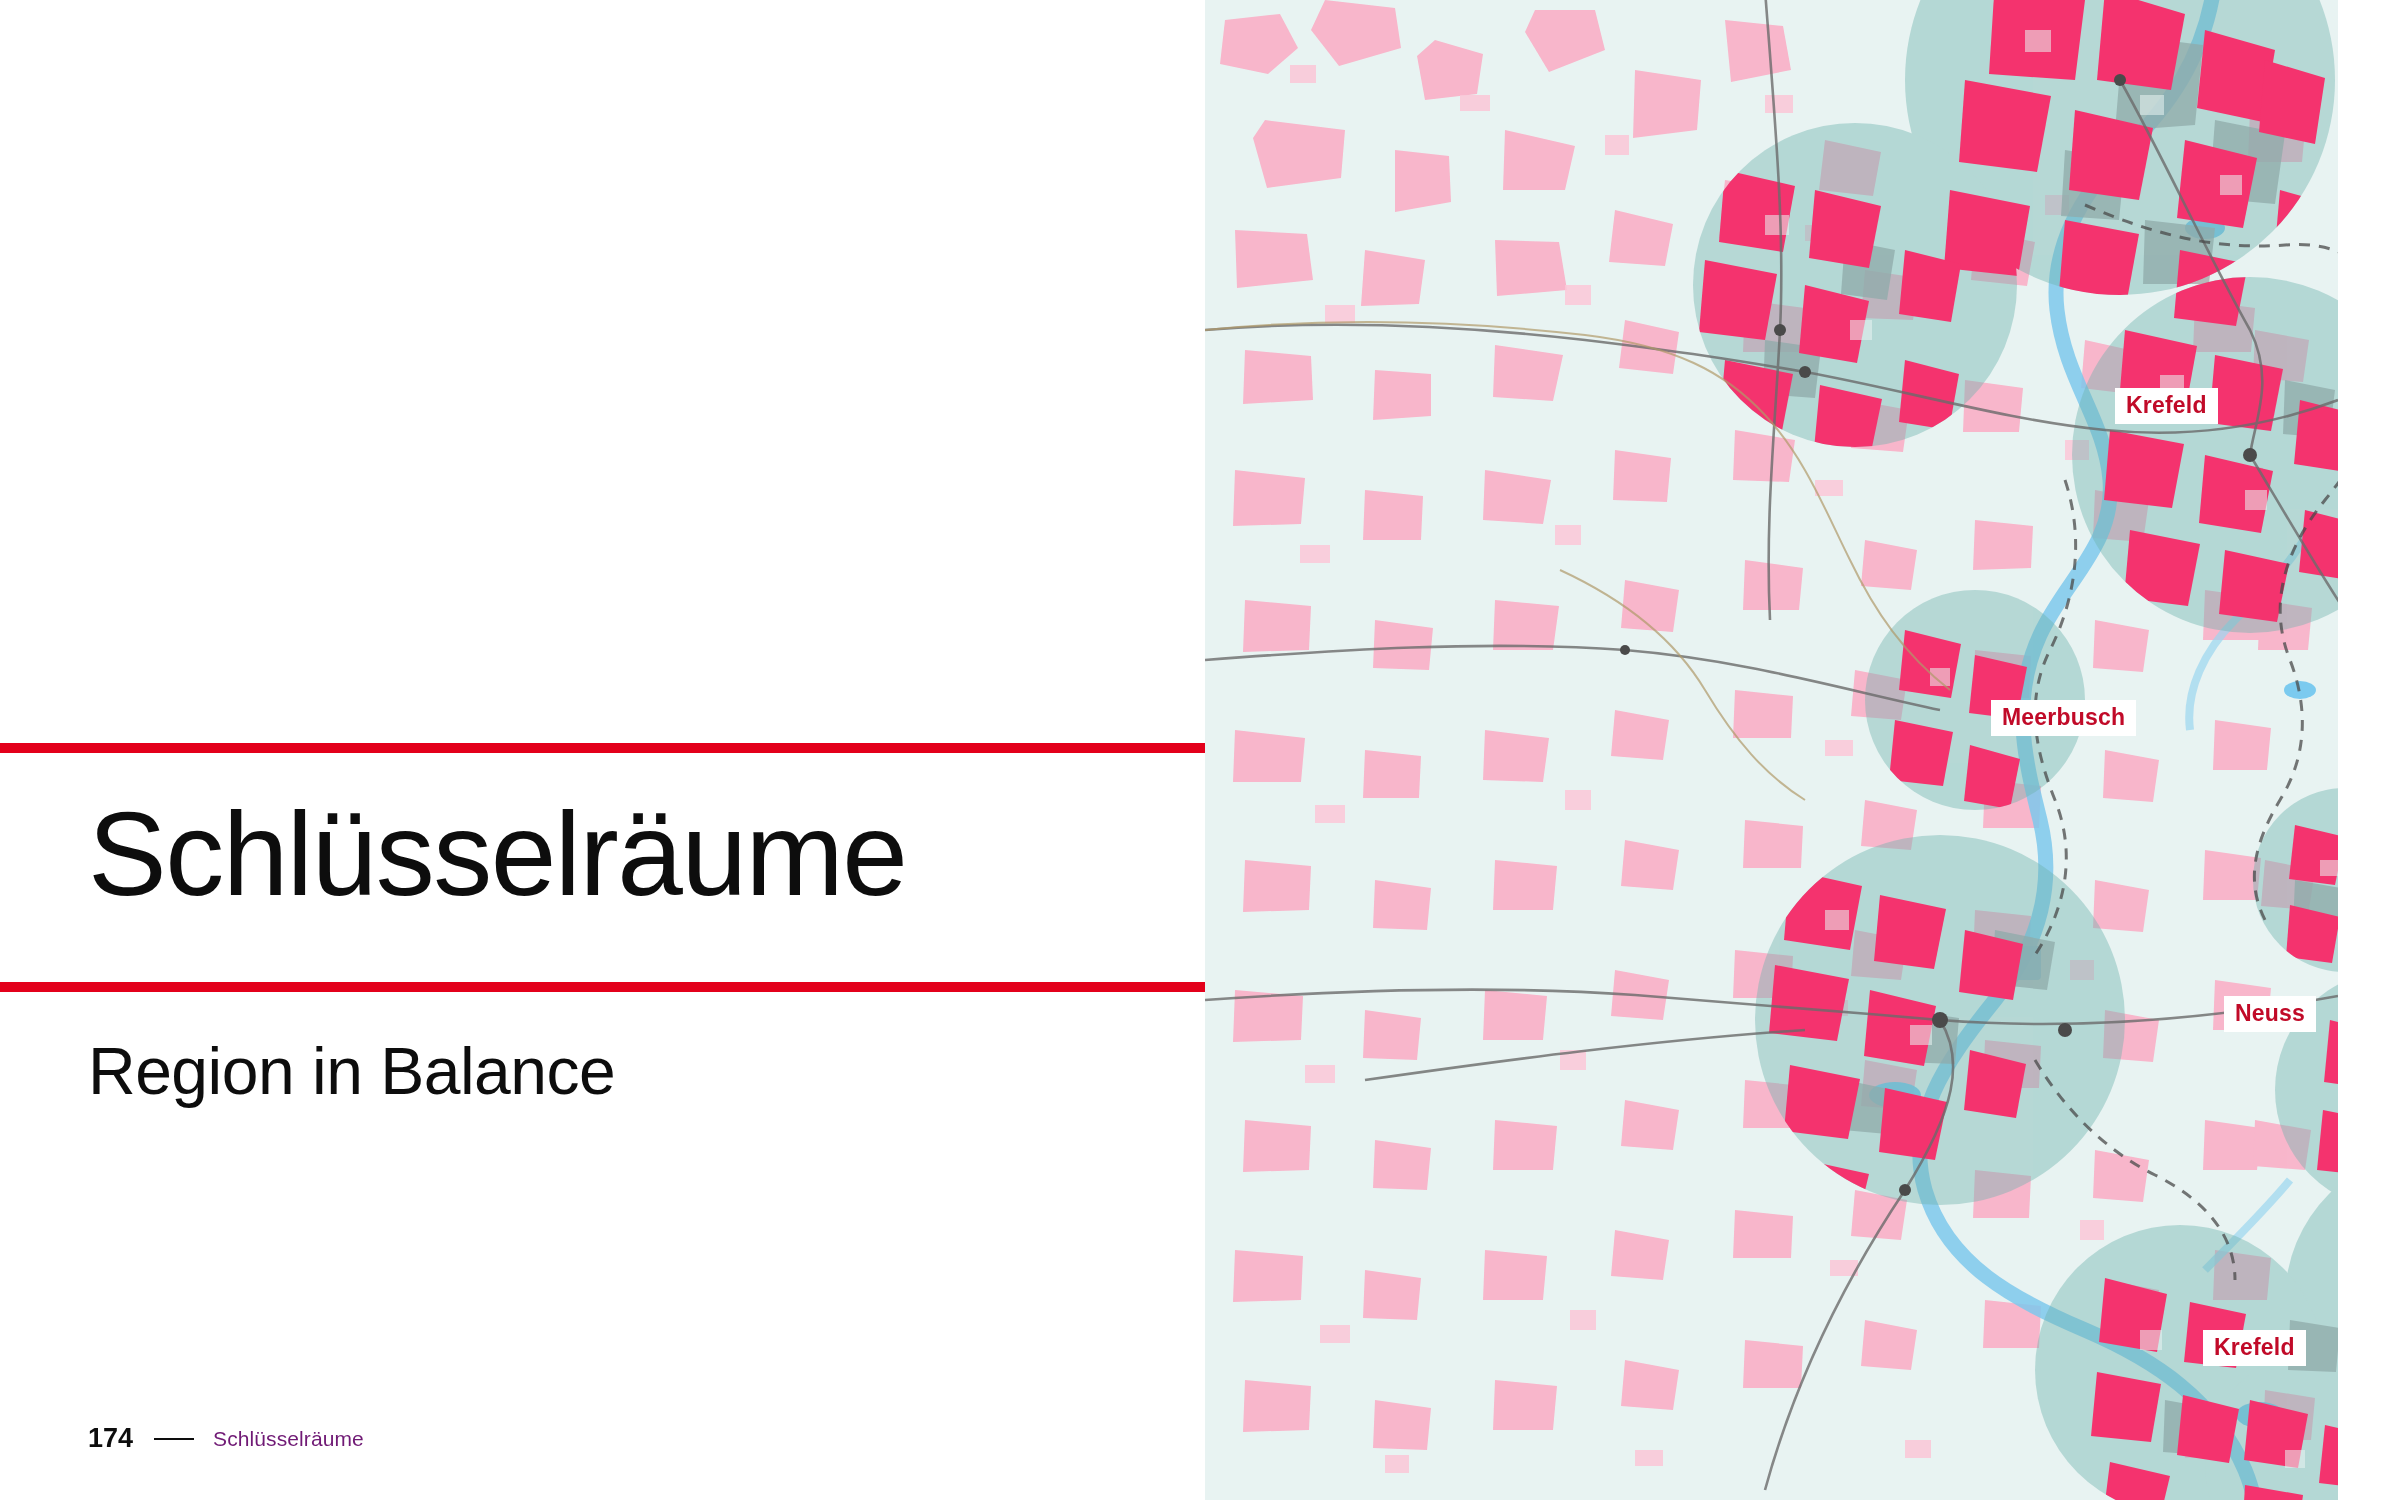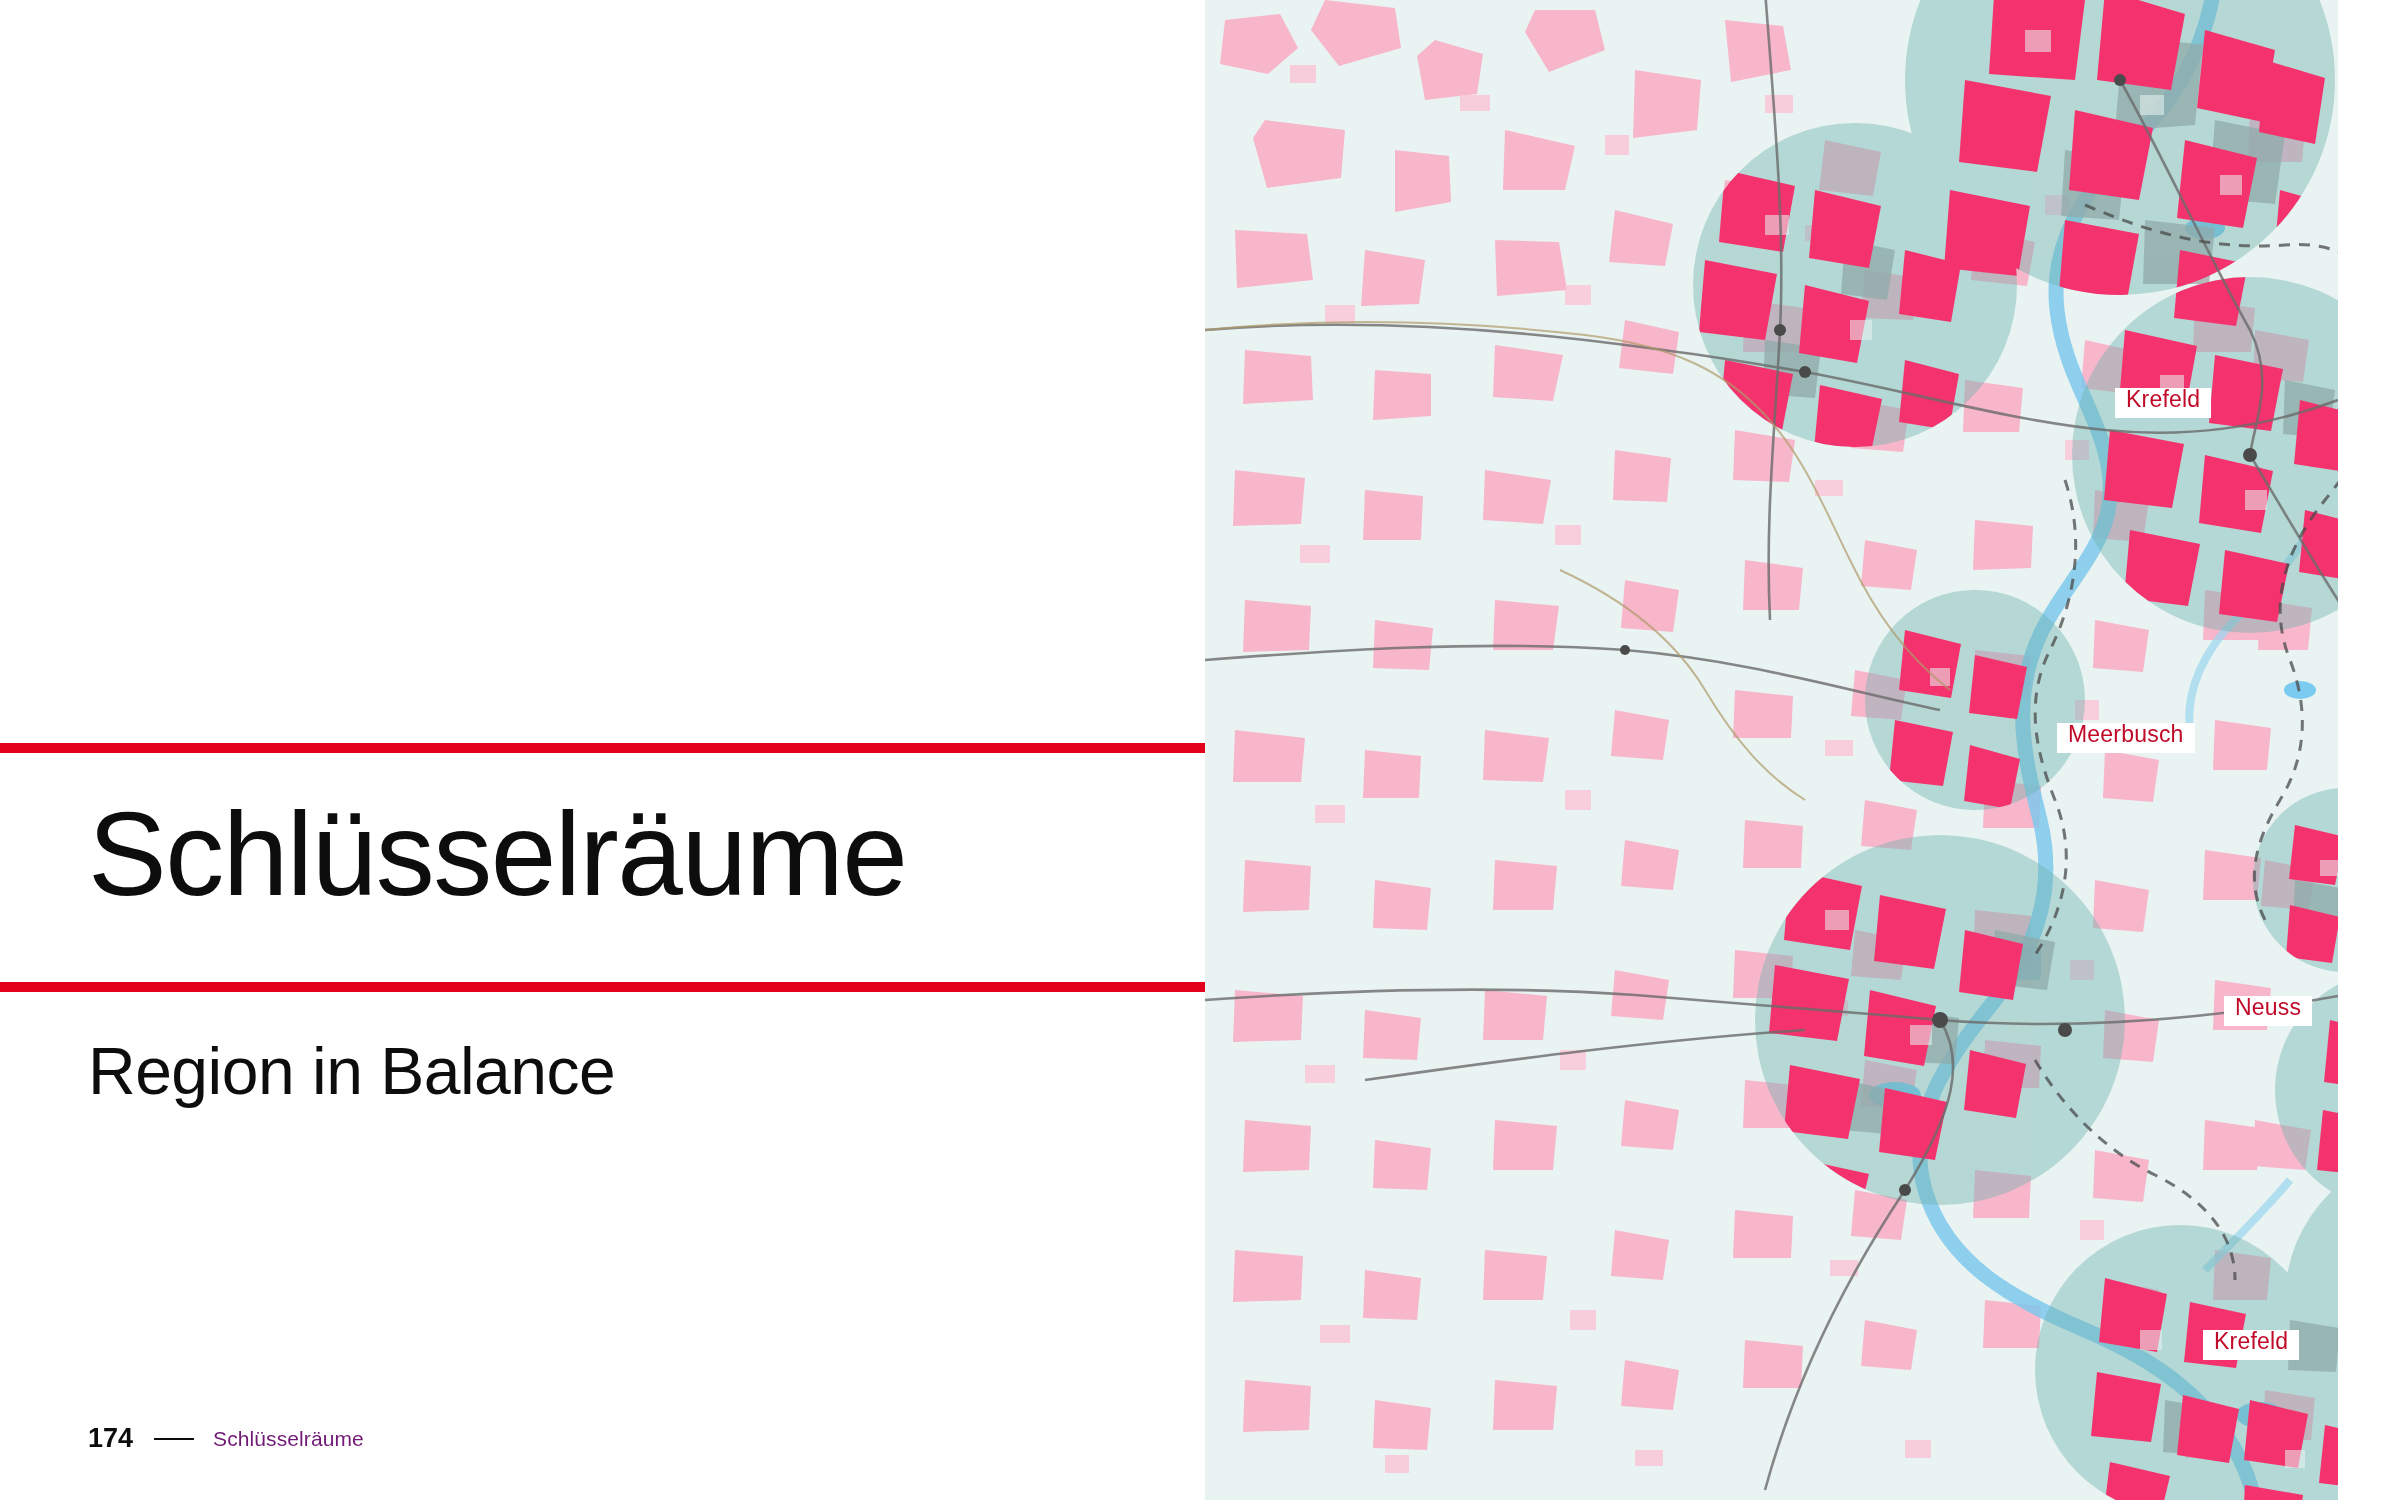--- a/index.html
+++ b/index.html
@@ -52,22 +52,22 @@
   }
   .map-canvas{
     position:absolute;left:0px;top:0;width:1133px;height:1500px;
     background:#e6f2f1;overflow:hidden;
   }
   .map-svg{position:absolute;left:0;top:0;width:1133px;height:1500px;display:block;}
 
   
   .city-label{
     position:absolute;background:#ffffff;color:#c10a28;
-    font-size:23px;font-weight:400;letter-spacing:0.2px;
-    padding:0 11px 7px 11px;white-space:nowrap;line-height:1;
+    font-size:23px;font-weight:700;letter-spacing:0.2px;
+    padding:6px 11px 7px 11px;white-space:nowrap;line-height:1;
   }
 </style>
 </head>
 <body>
 
 <div class="page">
 
   <div class="left-col">
 
     <div class="rule rule-top"></div>
@@ -454,21 +454,21 @@
           <path d="M0 330 C 120 318, 250 320, 380 335 C 470 346, 520 372, 560 415
                    C 600 458, 620 510, 645 560 C 670 612, 700 655, 745 690"></path>
           <path d="M355 570 C 420 600, 470 640, 500 690 C 530 740, 560 775, 600 800"></path>
         </g>
       </svg>
 
       <div>
 
         <div class="city-label" style="left:910px;top:388px;">Krefeld</div>
 
-        <div class="city-label" style="left:852px;top:700px;margin-top:23px;">Meerbusch</div>
+        <div class="city-label" style="left:786px;top:700px;">Meerbusch</div>
 
         <div class="city-label" style="left:1019px;top:996px;">Neuss</div>
 
         <div class="city-label" style="left:998px;top:1330px;">Krefeld</div>
 
       </div>
 
     </div>
   </div>
 

